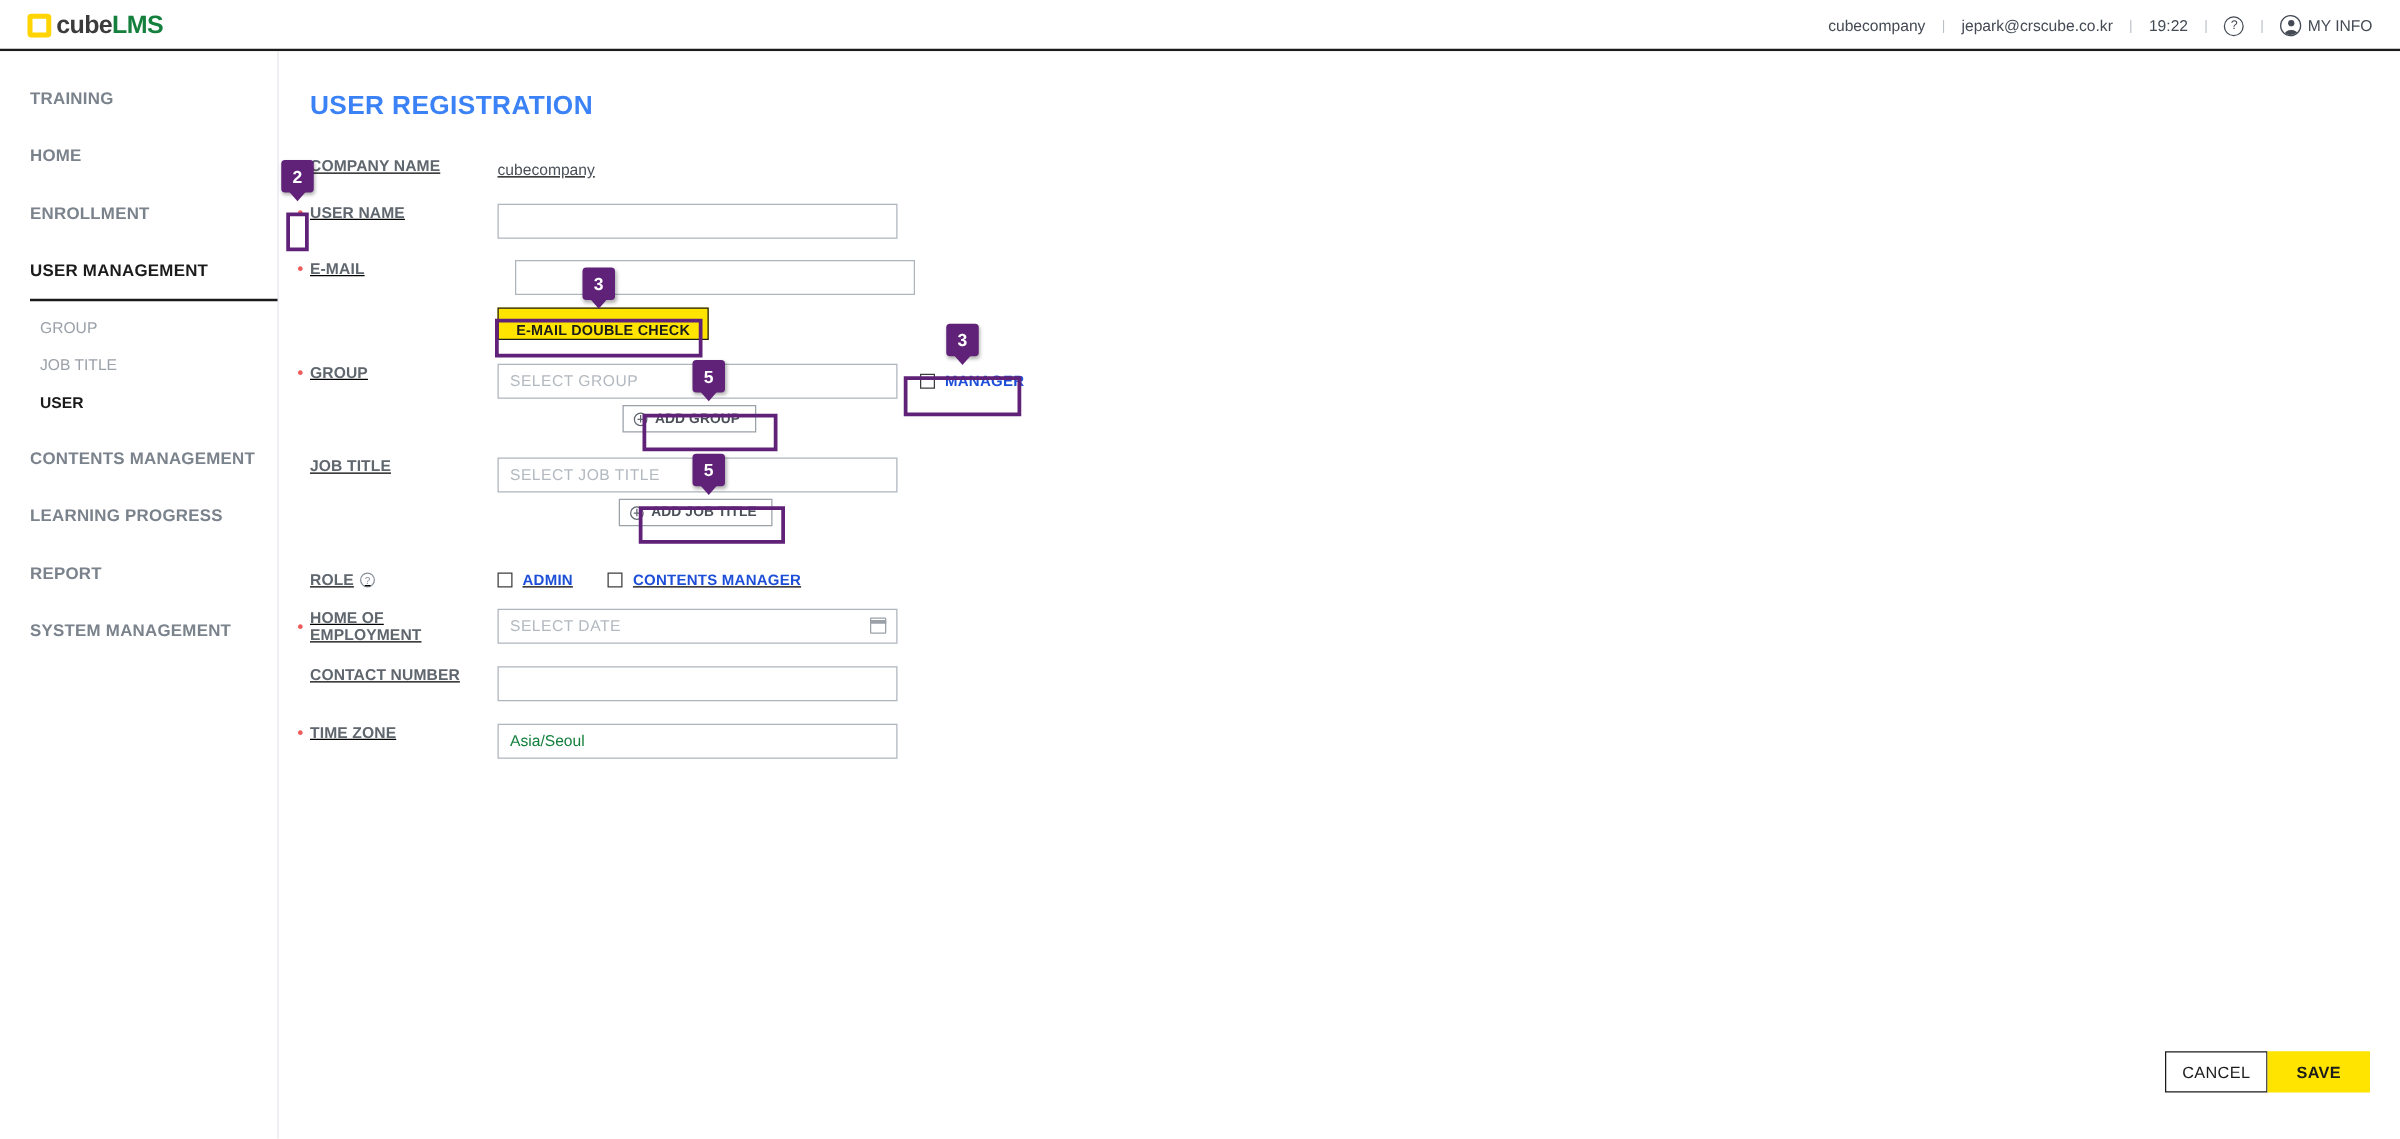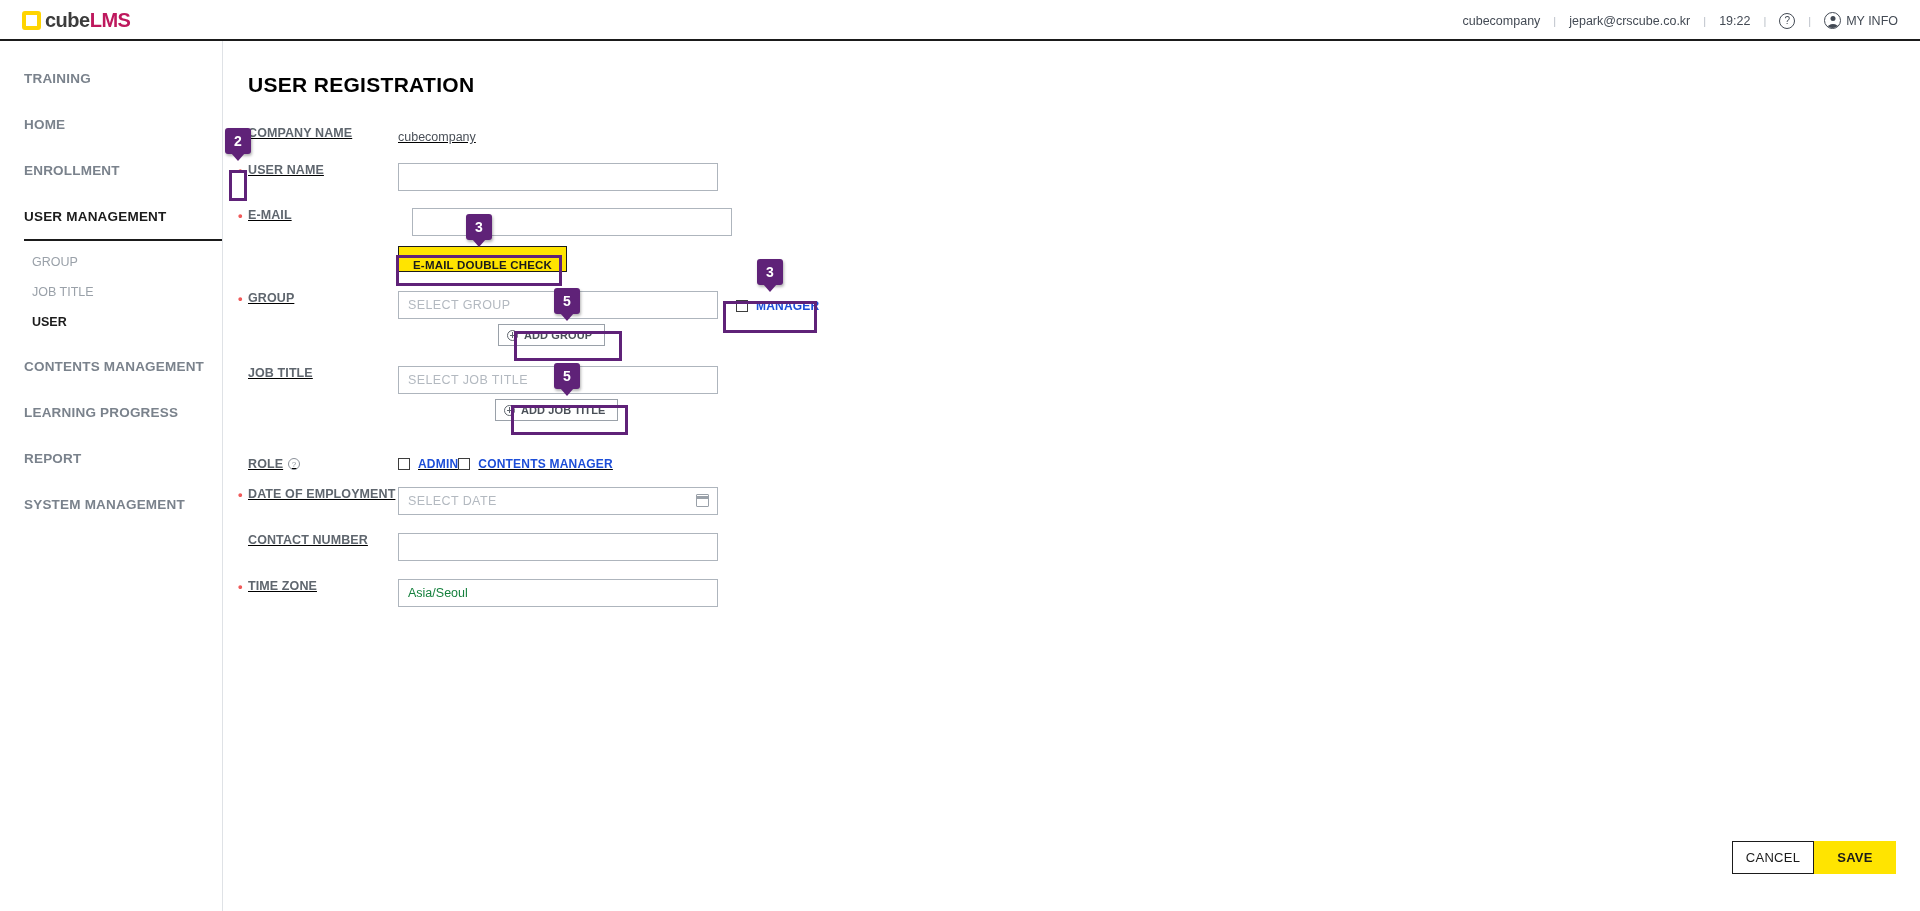--- a/index.html
+++ b/index.html
@@ -17,21 +17,21 @@
     background: #ffffff;
     border-bottom: 2px solid #1b1b1b;
     display: flex; align-items: center;
   }
   .logo { position: absolute; left: 22px; top: 9px; display: flex; align-items: center; }
   .logo-sq {
     width: 19px; height: 19px; border: 4px solid #ffd400; border-radius: 3px;
     background: #fff; margin-right: 4px;
   }
   .logo-cube { font-size: 20px; font-weight: bold; color: #3c3c3c; letter-spacing: -0.5px; }
-  .logo-lms  { font-size: 20px; font-weight: bold; color: #be185d; letter-spacing: -0.5px; }
+  .logo-lms  { font-size: 20px; font-weight: bold; color: #15803d; letter-spacing: -0.5px; }
 
   .hdr-right {
     position: absolute; right: 18px; top: 0; height: 41px;
     display: flex; align-items: center; gap: 0px;
     font-size: 12.5px; color: #434a54;
   }
   .hdr-item { padding: 0 13px; white-space: nowrap; }
   .hdr-sep { color: #b9bfc7; font-size: 11px; }
   .hdr-ic {
     width: 16px; height: 16px; border: 1.3px solid #434a54; border-radius: 50%;
@@ -68,21 +68,21 @@
     font-size: 12.5px; color: #9aa1a9; font-weight: normal;
     padding-left: 32px; height: 30px; display: flex; align-items: center; cursor: pointer;
   }
   .sub-item.active { color: #1b1b1b; font-weight: bold; }
   .nav-group { margin-top: 6px; }
 
   
   .main { position: absolute; left: 223px; top: 41px; width: 1697px; height: 870px; background: #fff; }
   .page-title {
     position: absolute; left: 25px; top: 32px;
-    font-size: 21px; font-weight: bold; color: #000000; letter-spacing: 0.3px;
+    font-size: 21px; font-weight: bold; color: #3b82f6; letter-spacing: 0.3px;
   }
 
   .form { position: absolute; left: 0px; top: 85px; width: 700px; }
   .row { position: relative; display: flex; align-items: flex-start; text-decoration: underline; }
 
   .flabel {
     width: 175px; font-size: 12.5px; font-weight: bold; color: #5f666e;
     letter-spacing: 0.1px; padding-left: 25px; position: relative;
     display: flex; align-items: center; gap: 5px;
   }
@@ -319,34 +319,34 @@
             <span>ADD JOB TITLE</span>
           </button>
         </div>
       </div>
 
       <div class="row" style="height:46px; align-items:center;">
         <div class="flabel">
           <span>ROLE</span>
           <span class="help-ic">?</span>
         </div>
-        <div class="fctl" style="display:flex; align-items:center; ">
+        <div class="fctl" style="display:flex; align-items:center; gap:28px;">
           <label class="cbx-lbl">
             <span class="cbx"></span>
             <span>ADMIN</span>
           </label>
           <label class="cbx-lbl">
             <span class="cbx"></span>
             <span>CONTENTS MANAGER</span>
           </label>
         </div>
       </div>
 
       <div class="row" style="height:46px;">
-        <div class="flabel req">DATE OF EMPLOYMENT</div>
+        <div class="flabel req">HOME OF EMPLOYMENT</div>
         <div class="fctl">
           <div class="date-wrap">
             <input class="fi" type="text" value="" placeholder="SELECT DATE" style="">
             <span class="cal-ic"></span>
           </div>
         </div>
       </div>
 
       <div class="row" style="height:46px;">
         <div class="flabel">CONTACT NUMBER</div>

